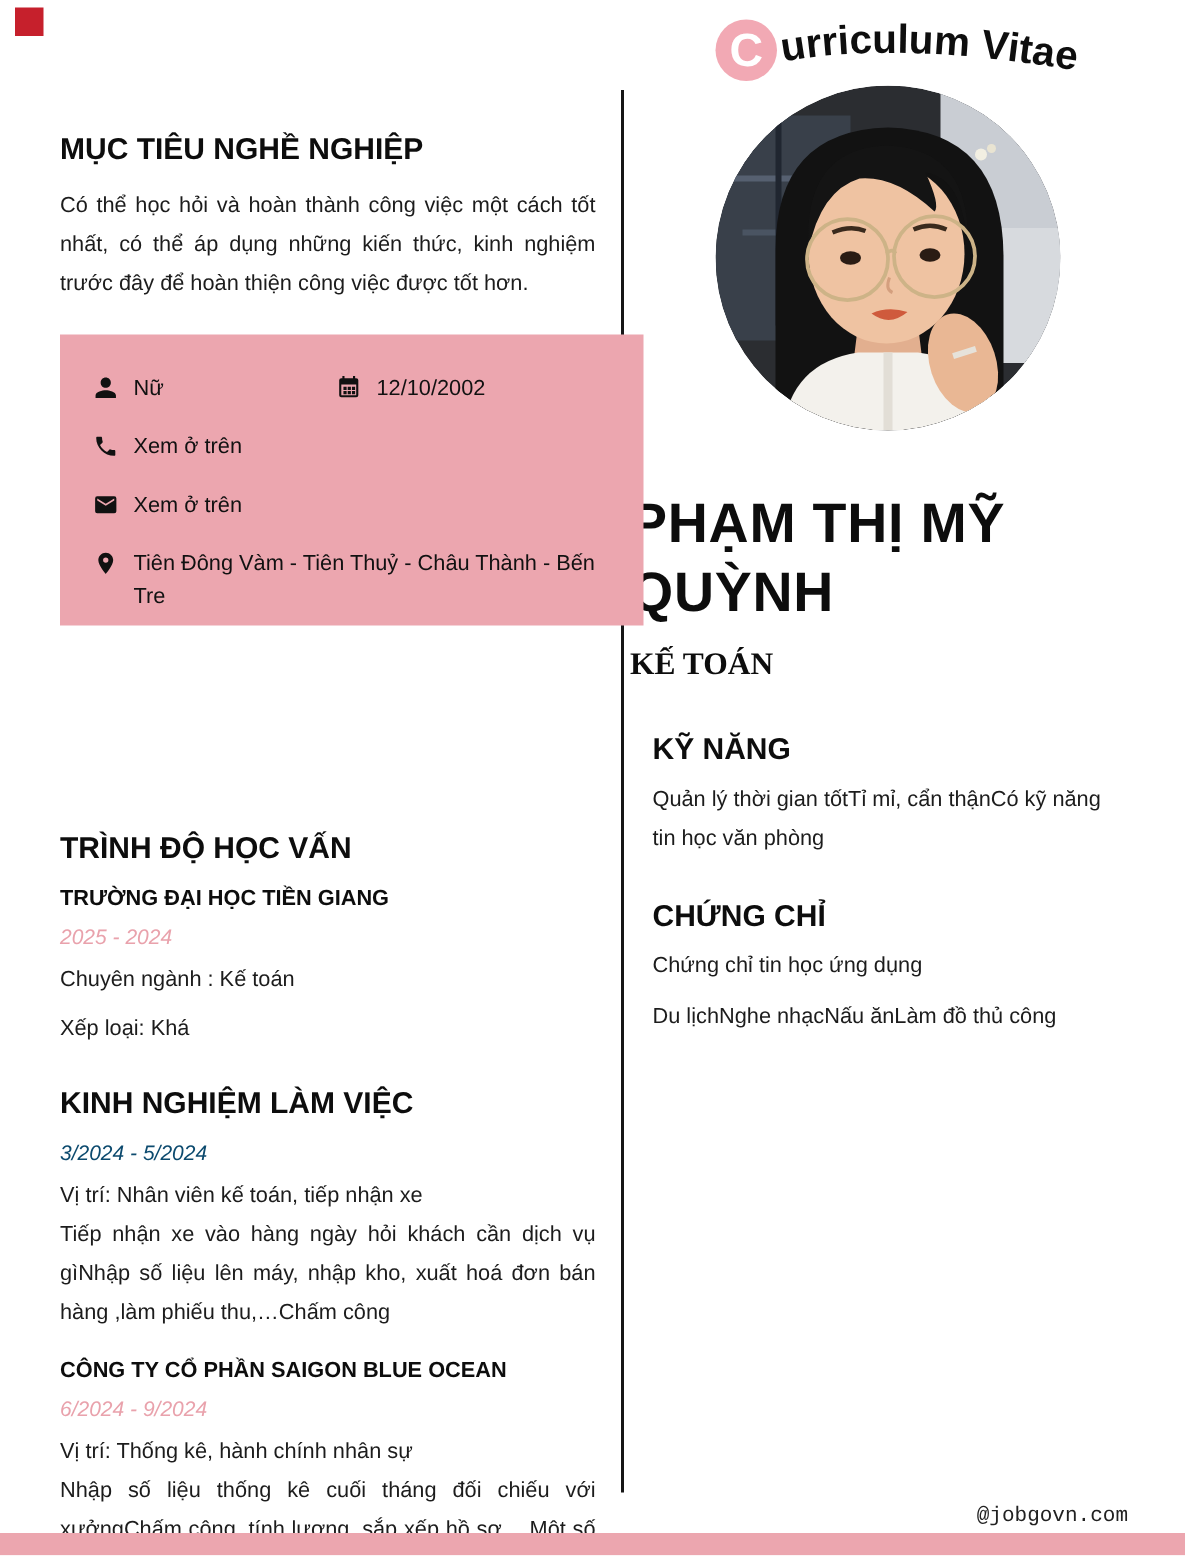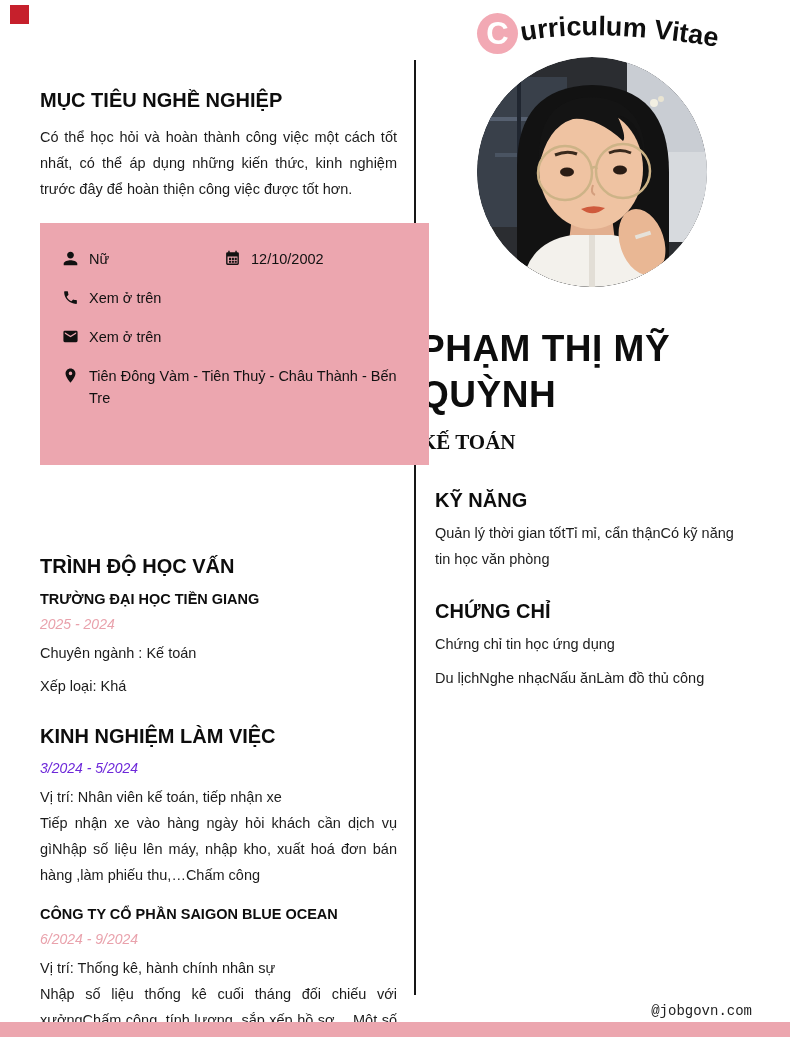--- a/index.html
+++ b/index.html
@@ -36,21 +36,21 @@
   .body-text { font-size:14.5px; line-height:26px; color:#1c1c1c; }
   .just { text-align:justify; }
 
   .right-col h2.sec { margin-top:27px; }
   .right-col h2.sec:first-child { margin-top:0; }
   .right-col .body-text { margin-top:8px; }
 
   
   .objective-body { margin-top:12px; }
 
-  .info-box { position:absolute; left:0px; top:135px; width:389px; height:242px;
+  .info-box { position:absolute; left:0px; top:135px; width:389px; height:194px;
               padding:14px 0 0 22px; }
   .info-row { display:flex; align-items:flex-start; margin-top:17px; }
   .info-row:first-child { margin-top:11px; }
   .cell { display:flex; align-items:flex-start; }
   .cell-gender { width:140px; }
   .ic { width:17px; height:17px; margin-right:10px; margin-top:2px; flex:0 0 auto; }
   .ic svg { display:block; }
   .info-text { font-size:14.5px; line-height:22px; color:#111; }
   .addr { width:330px; }
 
@@ -197,21 +197,21 @@
       <div class="sub-title">TRƯỜNG ĐẠI HỌC TIỀN GIANG</div>
       <div class="date" style="color:#E9A2AC;">2025 - 2024</div>
       <div class="line">Chuyên ngành : Kế toán</div>
       <div class="line">Xếp loại: Khá</div>
     </div>
 
     <div class="exp">
       <h2 class="sec">KINH NGHIỆM LÀM VIỆC</h2>
 
       <div class="job">
-        <div class="date" style="color:#6d28d9;">3/2024 - 5/2024</div>
+        <div class="date" style="color:#0c4a6e;">3/2024 - 5/2024</div>
         <div class="line">Vị trí: Nhân viên kế toán, tiếp nhận xe</div>
         <div class="body-text just desc">Tiếp nhận xe vào hàng ngày hỏi khách cần dịch vụ gìNhập số liệu lên máy, nhập kho, xuất hoá đơn bán hàng ,làm phiếu thu,…Chấm công</div>
       </div>
 
       <div class="job" style="margin-top:18px;">
         <div class="sub-title">CÔNG TY CỔ PHẦN SAIGON BLUE OCEAN</div>
         <div class="date" style="color:#E9A2AC;">6/2024 - 9/2024</div>
         <div class="line">Vị trí: Thống kê, hành chính nhân sự</div>
         <div class="body-text just desc">Nhập số liệu thống kê cuối tháng đối chiếu với xưởngChấm công, tính lương, sắp xếp hồ sơ,…Một số nghiệp vụ liên quan về BHXHTheo dõi vật tư tồn kho, mua hàng,…</div>
       </div>

